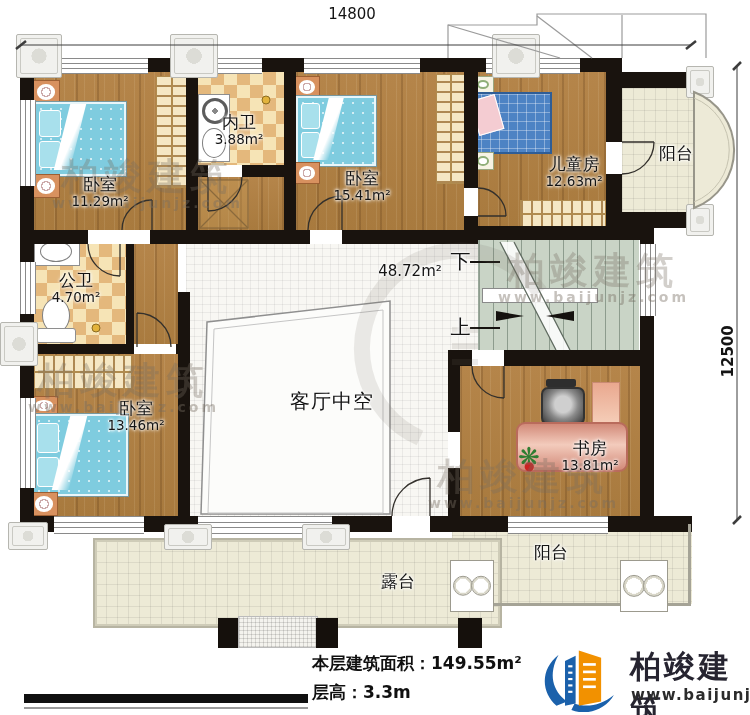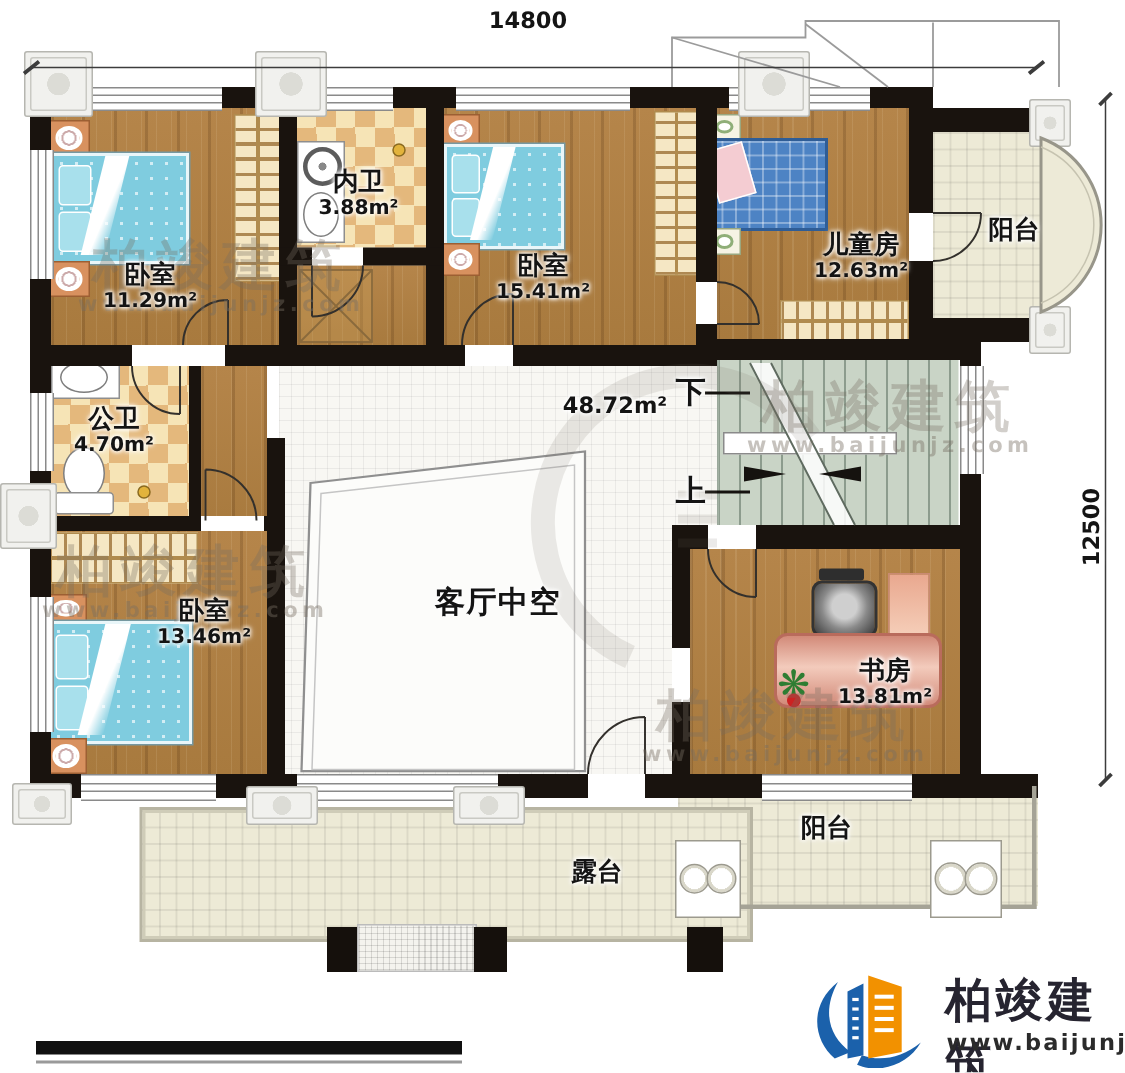--- a/index.html
+++ b/index.html
@@ -54,21 +54,21 @@
   .wrd-v{background-image:linear-gradient(90deg,transparent 46%,#b08b4e 46% 54%,transparent 54%),repeating-linear-gradient(0deg,rgba(150,105,45,.75) 0 2px,transparent 2px 10px);}
   .wrd-h{background-image:linear-gradient(0deg,transparent 46%,#b08b4e 46% 54%,transparent 54%),repeating-linear-gradient(90deg,rgba(150,105,45,.75) 0 2px,transparent 2px 10px);}
   .white-fix{background:#fff;border:1px solid #8e8e8e;}
   .oval{background:#fff;border:1.5px solid #7e7e7e;border-radius:50%;}
   .ring{border:3px solid #5c5c5c;border-radius:50%;background:radial-gradient(circle,#888 18%,#fff 20%);}
   .desk{background:linear-gradient(180deg,#d28a79,#f3cbbc 45%,#d28a79);border:2px solid #b96b5c;border-radius:9px;}
   .chair{background:radial-gradient(circle at 50% 45%,#cfcfcf 0 30%,#8a8a8a 55%,#4a4a4a 90%);border:2px solid #333;border-radius:7px;}
   .monitor{background:#2e2e2e;border-radius:2px;}
   .panel{background:linear-gradient(180deg,#e9a88f,#f7d3be);border:1px solid #c98a72;}
   
-  .lbl{position:absolute;transform:translate(-50%,-50%);text-align:center;color:#141414;font-weight:bold;line-height:1.12;white-space:nowrap;
+  .lbl{position:absolute;transform:translate(-50%,-50%);text-align:center;color:#141414;font-weight:normal;line-height:1.12;white-space:nowrap;
        text-shadow:0 0 3px #fff,0 0 3px #fff,0 0 5px #fff;z-index:40;}
   .lbl .nm{font-size:17px;display:block;}
   .lbl .ar{font-size:13.5px;display:block;}
   .lbl.big .nm{font-size:20px;letter-spacing:1px;}
   .lbl.dim{font-size:15px;}
   .wm{position:absolute;z-index:30;color:rgba(118,109,98,.33);text-align:center;pointer-events:none;}
   .wm .wm-n{font-size:37px;font-weight:bold;letter-spacing:6px;display:block;line-height:1;}
   .wm .wm-u{font-size:14px;font-weight:bold;letter-spacing:3px;display:block;color:rgba(118,109,98,.42);}
   
   .z-floor{z-index:1;} .z-furn{z-index:5;} .z-wall{z-index:10;} .z-open{z-index:12;} .z-orn{z-index:13;}
@@ -342,20 +342,22 @@
     <span class="wm-n">柏竣建筑</span>
     <span class="wm-u">www.baijunjz.com</span>
   </div>
   <div class="wm" style="left:428px;top:458px;">
     <span class="wm-n">柏竣建筑</span>
     <span class="wm-u">www.baijunjz.com</span>
   </div>
 
   <div class="tb-bar"></div>
   <div class="tb-line"></div>
+  <div class="tb-info1">本层建筑面积：149.55m²</div>
+  <div class="tb-info2">层高：3.3m</div>
 
   <div class="logo">
     <svg width="88" height="68" viewBox="0 0 80 64">
       <path d="M16,58 C2,46 0,24 18,10 C8,28 12,44 26,54 Z" fill="#1b61ab"></path>
       <path d="M30,62 C44,68 62,62 70,48 C58,58 44,60 33,56 Z" fill="#1b61ab"></path>
       <path d="M24,16 L34,11 L34,56 L24,58 Z" fill="#1b61ab"></path>
       <path d="M37,6 L58,13 L58,54 L37,58 Z" fill="#f29100"></path>
       <g fill="#ffffff">
         <rect x="27" y="20" width="4" height="2"></rect>
           <rect x="27" y="26" width="4" height="2"></rect>

